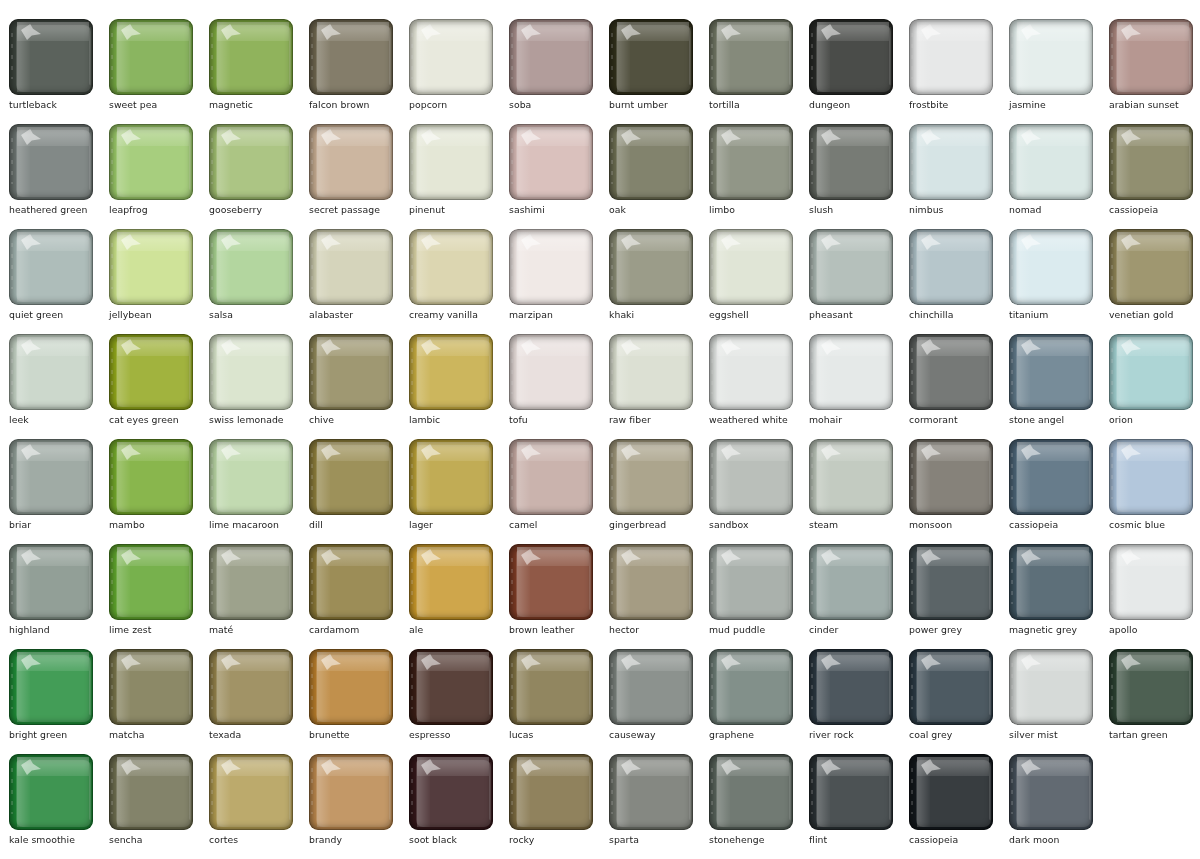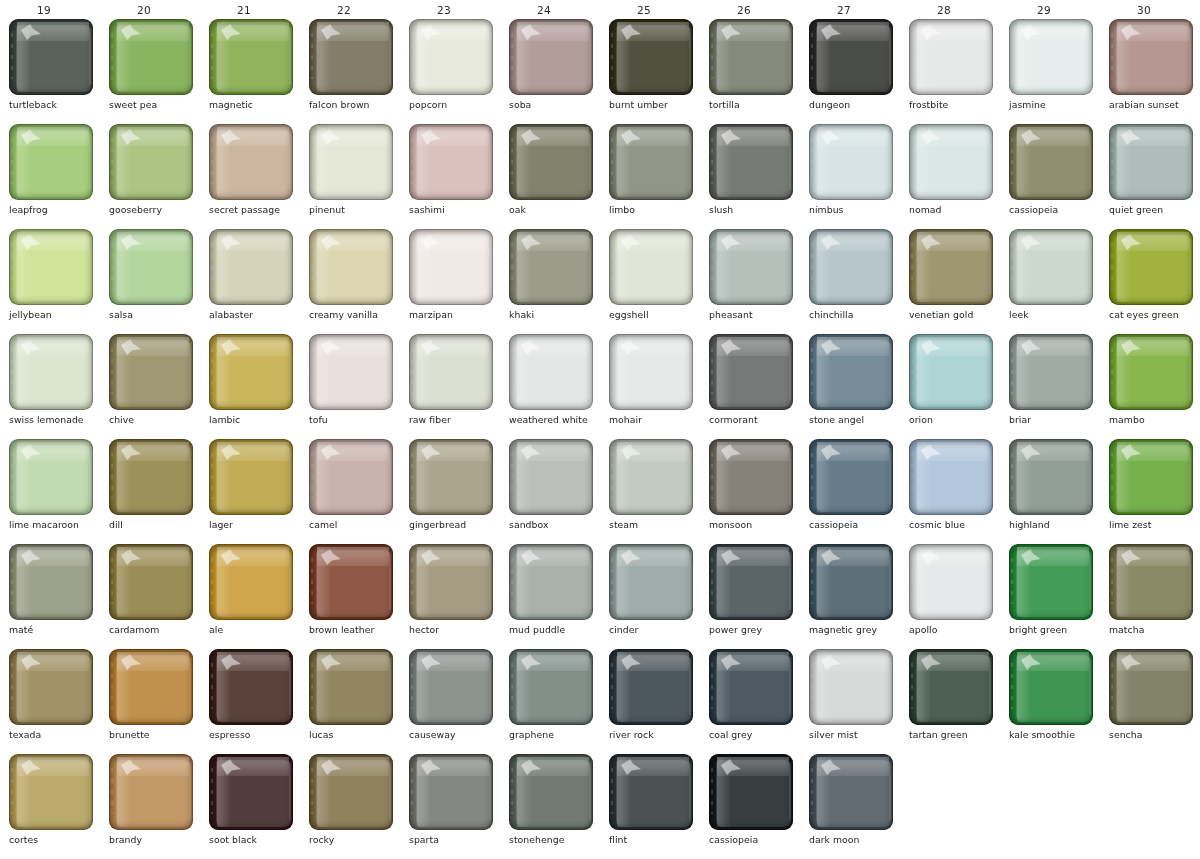--- a/index.html
+++ b/index.html
@@ -82,34 +82,20 @@
     position:absolute;left:9px;top:80px;width:96px;
     font-size:9.3px;color:#1d1d1d;line-height:11px;
     white-space:nowrap;letter-spacing:.05px;
   }
 </style>
 </head>
 <body>
 
 <div id="sheet">
 
-  <div id="col-headers">
-      <div class="col-num">19</div>
-      <div class="col-num">20</div>
-      <div class="col-num">21</div>
-      <div class="col-num">22</div>
-      <div class="col-num">23</div>
-      <div class="col-num">24</div>
-      <div class="col-num">25</div>
-      <div class="col-num">26</div>
-      <div class="col-num">27</div>
-      <div class="col-num">28</div>
-      <div class="col-num">29</div>
-      <div class="col-num">30</div>
-    </div>
 
   <div id="grid">
       <div class="cell">
         <div class="tile" style="--c: #3c443d;">
           <div class="face"></div>
           <div class="gloss"></div>
           <div class="streak"></div>
           <div class="notch"></div>
           <div class="edge"></div>
           <div class="dots"></div>
@@ -243,20 +229,32 @@
           <div class="gloss"></div>
           <div class="streak"></div>
           <div class="notch"></div>
           <div class="edge"></div>
           <div class="dots"></div>
           <div class="rim"></div>
         </div>
         <div class="swatch-label">arabian sunset</div>
       </div>
       <div class="cell">
+        <div class="tile" style="--c: #6b7370;">
+          <div class="face"></div>
+          <div class="gloss"></div>
+          <div class="streak"></div>
+          <div class="notch"></div>
+          <div class="edge"></div>
+          <div class="dots"></div>
+          <div class="rim"></div>
+        </div>
+        <div class="swatch-label">heathered green</div>
+      </div>
+      <div class="cell">
         <div class="tile" style="--c: #97c566;">
           <div class="face"></div>
           <div class="gloss"></div>
           <div class="streak"></div>
           <div class="notch"></div>
           <div class="edge"></div>
           <div class="dots"></div>
           <div class="rim"></div>
         </div>
         <div class="swatch-label">leapfrog</div>
@@ -493,20 +491,32 @@
         <div class="tile" style="--c: #a9bcc2;">
           <div class="face"></div>
           <div class="gloss"></div>
           <div class="streak"></div>
           <div class="notch"></div>
           <div class="edge"></div>
           <div class="dots"></div>
           <div class="rim"></div>
         </div>
         <div class="swatch-label">chinchilla</div>
+      </div>
+      <div class="cell">
+        <div class="tile" style="--c: #d4e7ec;">
+          <div class="face"></div>
+          <div class="gloss"></div>
+          <div class="streak"></div>
+          <div class="notch"></div>
+          <div class="edge"></div>
+          <div class="dots"></div>
+          <div class="rim"></div>
+        </div>
+        <div class="swatch-label">titanium</div>
       </div>
       <div class="cell">
         <div class="tile" style="--c: #8d8355;">
           <div class="face"></div>
           <div class="gloss"></div>
           <div class="streak"></div>
           <div class="notch"></div>
           <div class="edge"></div>
           <div class="dots"></div>
           <div class="rim"></div>

